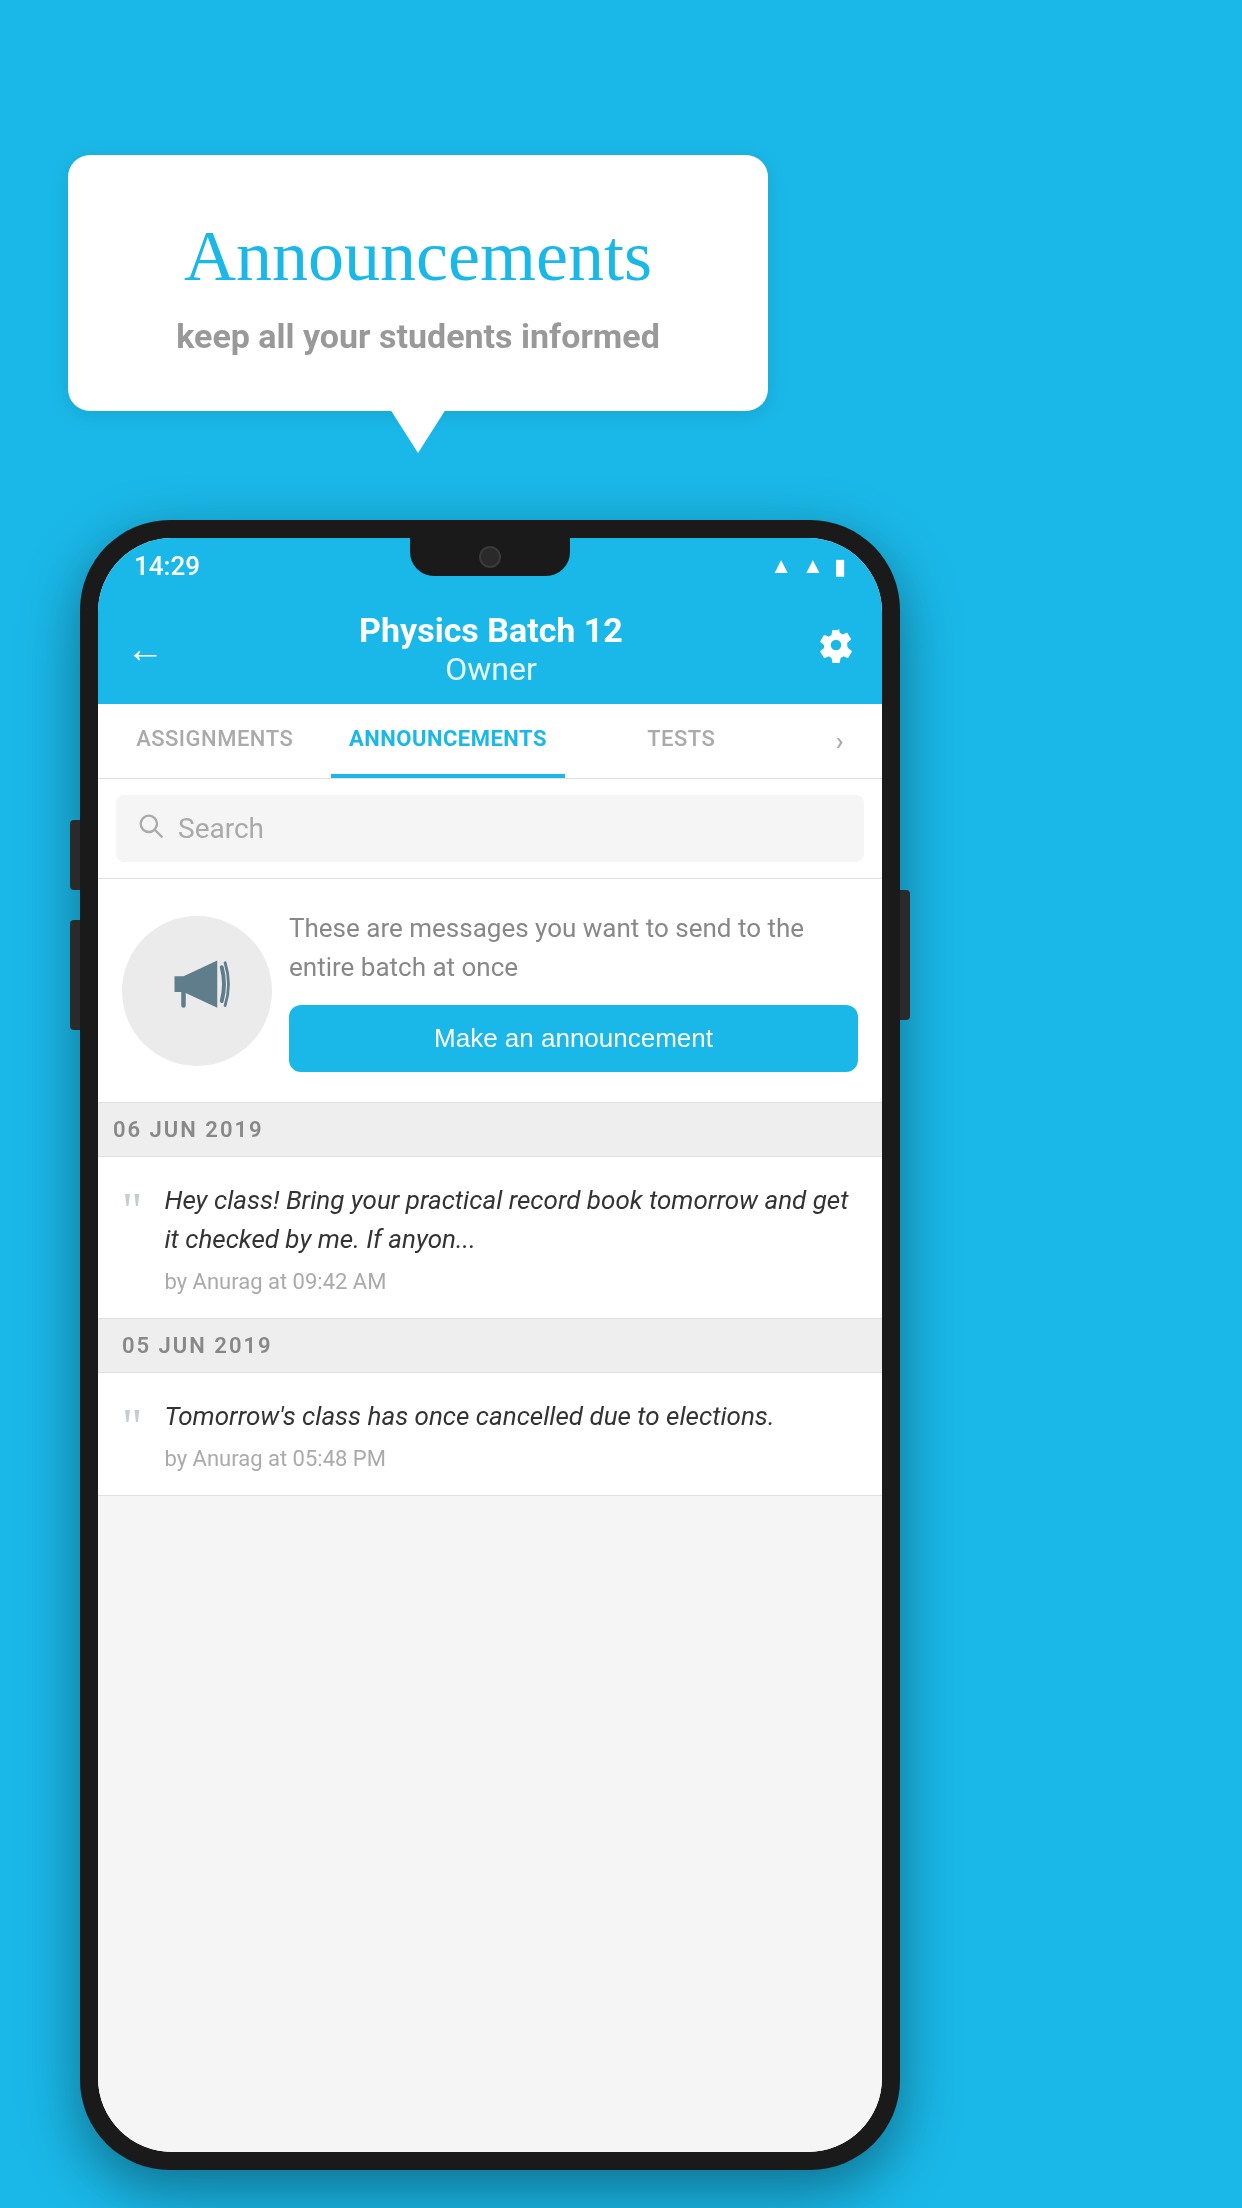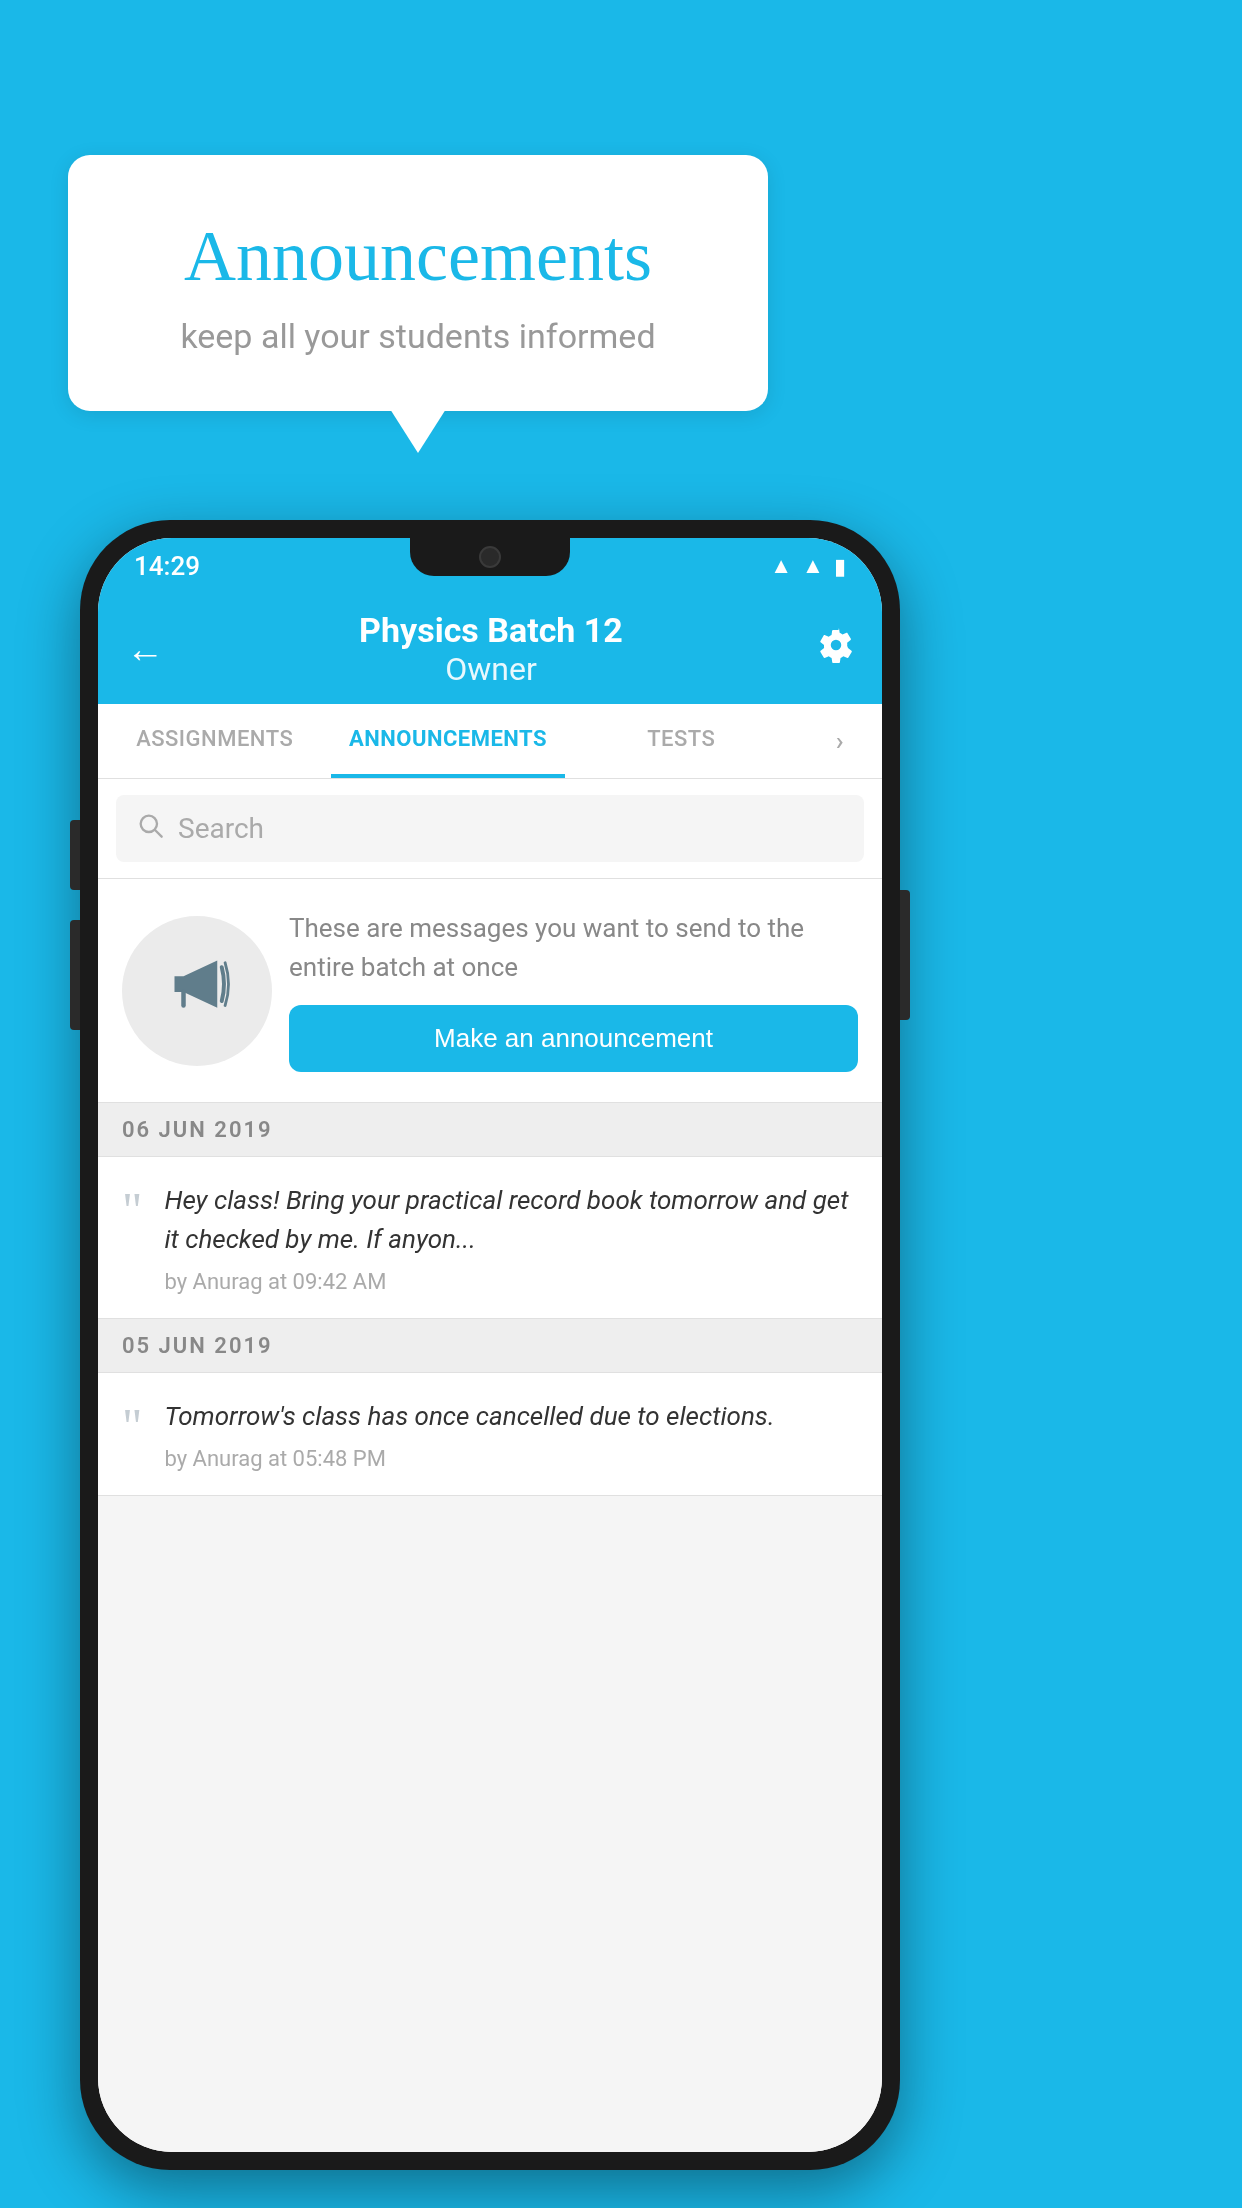--- a/index.html
+++ b/index.html
@@ -47,21 +47,21 @@
       font-size: 72px;
       font-weight: 400;
       color: #1ab8e8;
       margin-bottom: 18px;
       font-family: Georgia, serif;
     }
 
     .bubble-subtitle {
       font-size: 34px;
       color: #999;
-      font-weight: 400;
+      font-weight: 700;
     }
 
     
     .phone-wrapper {
       position: absolute;
       top: 520px;
       left: 80px;
       width: 820px;
       height: 1650px;
     }
@@ -314,21 +314,21 @@
       padding: 18px 28px;
       font-size: 26px;
       font-weight: 500;
       cursor: pointer;
       width: 100%;
     }
 
     
     .date-separator {
       background: #eeeeee;
-      padding: 14px 24px;
+      padding: 14px 15px;
       font-size: 22px;
       font-weight: 600;
       color: #888;
       letter-spacing: 2px;
       border-bottom: 1px solid #e0e0e0;
     }
 
     
     .announcement-item {
       background: white;

